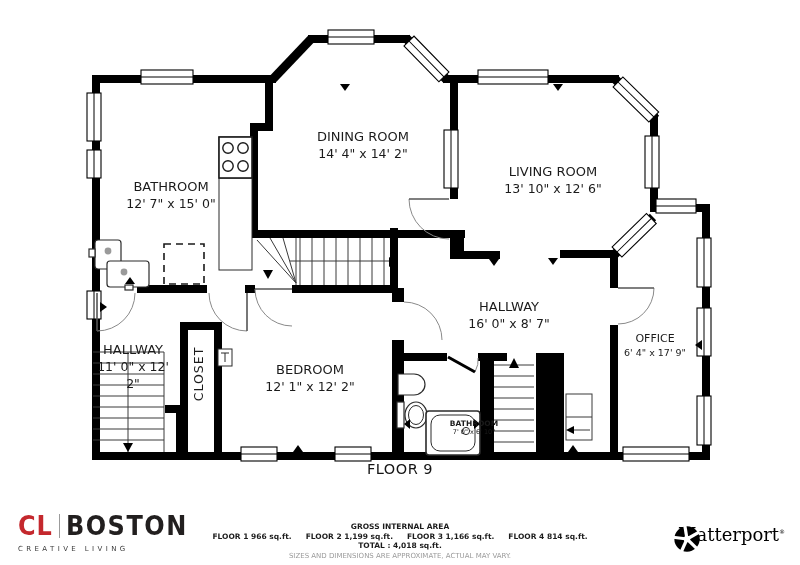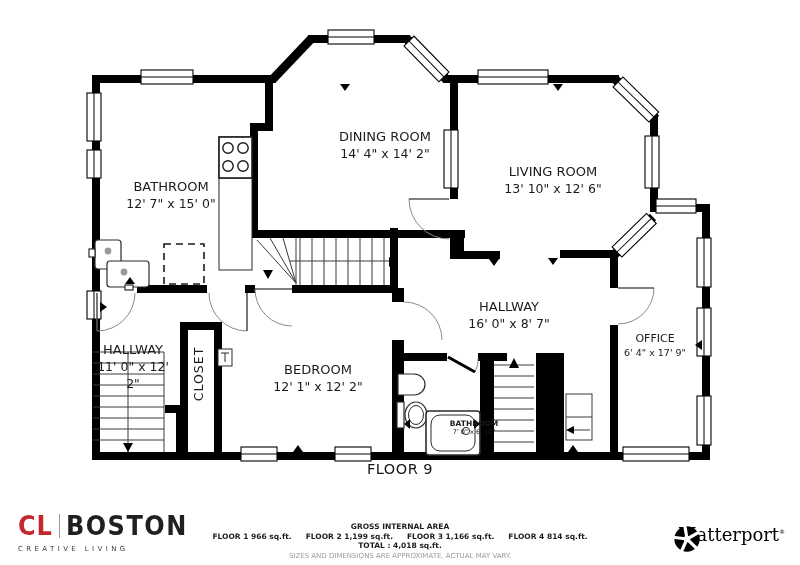--- a/index.html
+++ b/index.html
@@ -257,37 +257,37 @@
     <polygon points="548,258 558,258 553,265"></polygon>
     <polygon points="410,419 410,429 404,424"></polygon>
     <polygon points="474,419 474,429 480,424"></polygon>
   </g>
 </svg>
 
 <div class="room-label" style="left:171px;top:178px;">
   <div>BATHROOM</div>
   <div class="dims">12' 7" x 15' 0"</div>
 </div>
-<div class="room-label" style="left:363px;top:128px;margin-left:22px;">
+<div class="room-label" style="left:363px;top:128px;">
   <div>DINING ROOM</div>
   <div class="dims">14' 4" x 14' 2"</div>
 </div>
 <div class="room-label" style="left:553px;top:163px;">
   <div>LIVING ROOM</div>
   <div class="dims">13' 10" x 12' 6"</div>
 </div>
 <div class="room-label" style="left:509px;top:298px;">
   <div>HALLWAY</div>
   <div class="dims">16' 0" x 8' 7"</div>
 </div>
 <div class="room-label small" style="left:655px;top:332px;">
   <div>OFFICE</div>
   <div class="dims">6' 4" x 17' 9"</div>
 </div>
-<div class="room-label" style="left:318px;top:361px;">
+<div class="room-label" style="left:310px;top:361px;">
   <div>BEDROOM</div>
   <div class="dims">12' 1" x 12' 2"</div>
 </div>
 <div class="room-label wrap" style="left:133px;top:341px;">
   <div>HALLWAY</div>
   <div class="dims">11' 0" x 12' 2"</div>
 </div>
 <div class="closet-label">CLOSET</div>
 <div class="room-label tiny" style="left:474px;top:391px;margin-top:28px;">
   <div>BATHROOM</div>

